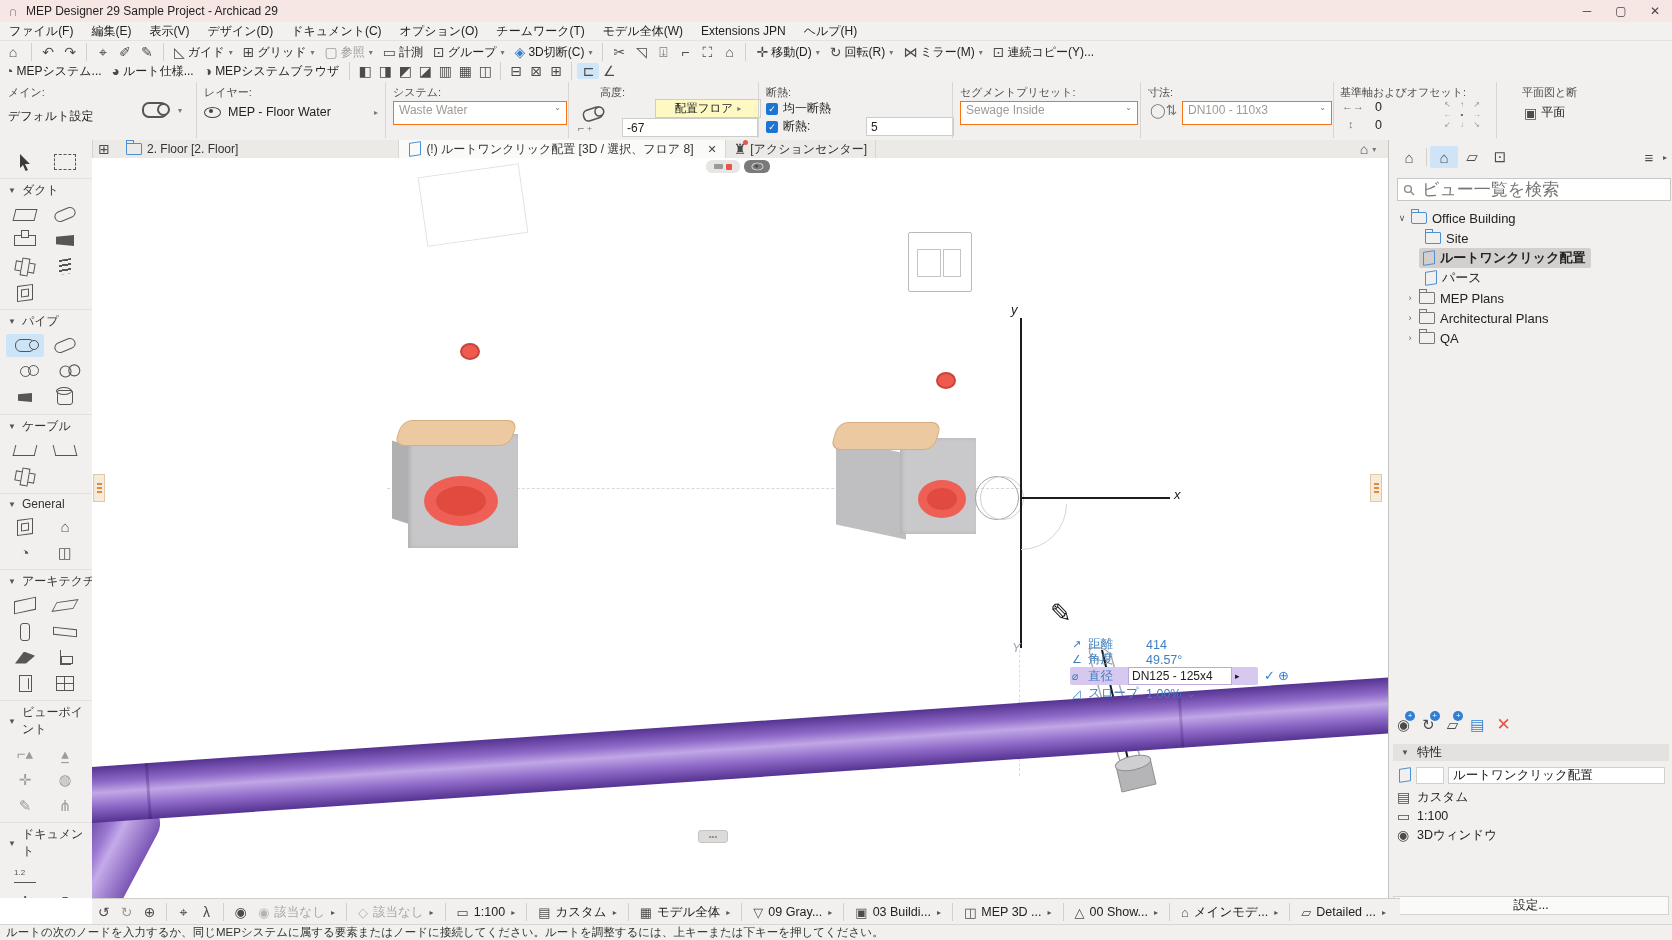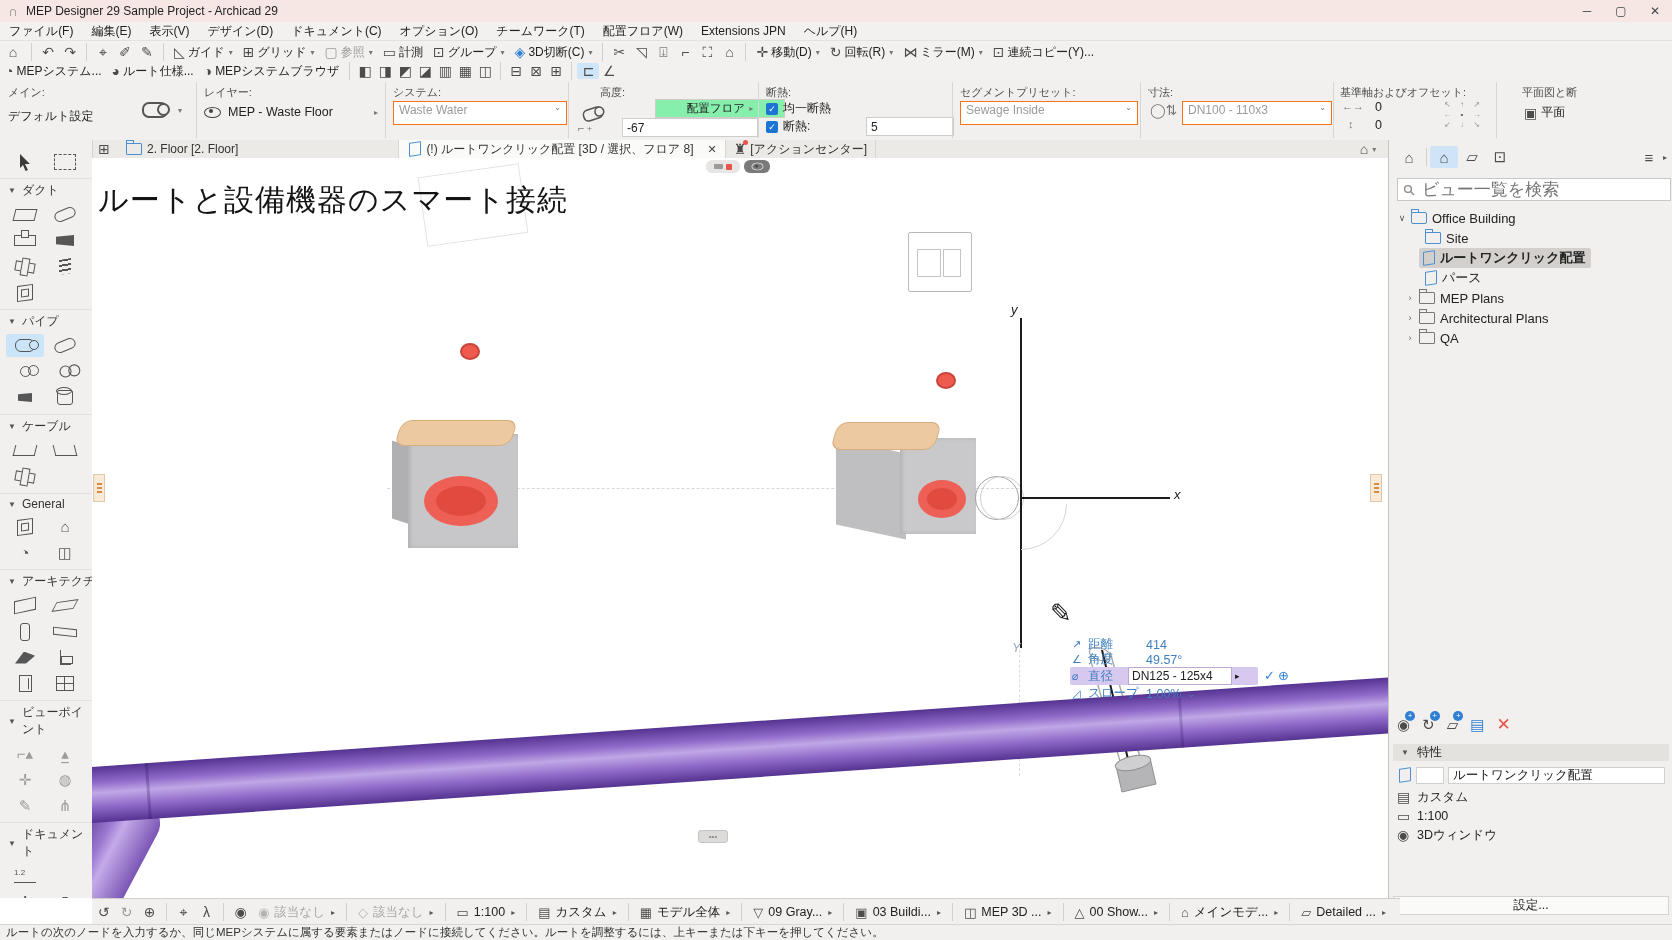--- a/index.html
+++ b/index.html
@@ -26,22 +26,22 @@
   .tbtn .ic{margin-right:3px}
   .gray{color:#9e9c9a}
   .hlt{background:#cfe5f8;border-radius:2px}
   
   .infobox{left:0;top:80px;width:1672px;height:60px;background:#f1f0ee;border-bottom:1px solid #d0cecb;font-size:11px}
   .ilabel{position:absolute;top:5px;color:#4c4c4c}
   .isep{position:absolute;top:2px;bottom:2px;width:1px;background:#d8d6d3}
   .combo{position:absolute;height:20px;background:#fff;border:1px solid #f97316;display:flex;align-items:flex-start;
          padding:1px 5px;font-size:12px;color:#9d9b99}
   .combo .cv{overflow:hidden;white-space:nowrap;flex:1}
-  .wbtn{position:absolute;height:17px;background:#86efac;border:1px solid #cfcdca;display:flex;align-items:center;
-        justify-content:center;font-size:11.5px;color:#222;padding:0 16px}
+  .wbtn{position:absolute;height:17px;background:#fef9c3;border:1px solid #cfcdca;display:flex;align-items:center;
+        justify-content:center;font-size:11.5px;color:#222;padding:0 4px}
   .winput{position:absolute;height:17px;background:#fff;border:1px solid #cfcdca;font-size:12px;color:#222;
           padding:0 4px;font-family:inherit}
   .chk{width:12px;height:12px;background:#1c74d4;border-radius:2px;display:inline-flex;align-items:center;
        justify-content:center;color:#fff;font-size:9px;margin-right:5px}
   .glyph-pipe{width:22px;height:12px;border:2px solid #555;border-radius:7px;position:relative;display:inline-block}
   .glyph-pipe:after{content:'';position:absolute;right:-4px;top:-1px;width:9px;height:9px;border:2px solid #555;
        border-radius:50%;background:#f1f0ee}
   
   .tabbar{left:92px;top:140px;width:1296px;height:18px;background:#eceae7;border-bottom:1px solid #cfcdca;
           display:flex;align-items:center;font-size:12px}
@@ -145,21 +145,21 @@
 </div>
 
 <div class="ab menubar">
   <span class="menuitem">ファイル(F)</span>
   <span class="menuitem">編集(E)</span>
   <span class="menuitem">表示(V)</span>
   <span class="menuitem">デザイン(D)</span>
   <span class="menuitem">ドキュメント(C)</span>
   <span class="menuitem">オプション(O)</span>
   <span class="menuitem">チームワーク(T)</span>
-  <span class="menuitem">配置フロア(W)</span>
+  <span class="menuitem">モデル全体(W)</span>
   <span class="menuitem">Extensions JPN</span>
   <span class="menuitem">ヘルプ(H)</span>
 </div>
 
 <div class="ab tb tb1">
   <span class="ic" style="width:26px">⌂</span>
     <span class="sep"></span>
   <span class="ic" style="width:22px">↶</span>
   <span class="ic" style="width:22px">↷</span>
     <span class="sep"></span>
@@ -261,21 +261,21 @@
   <span class="ab" style="left:8px;top:28px;font-size:12px;color:#222">デフォルト設定</span>
   <div class="ab row" style="left:142px;top:22px">
     <span class="glyph-pipe"></span>
     <span class="caret" style="margin-left:10px">▾</span>
   </div>
   <div class="isep" style="left:196px"></div>
   
   <span class="ilabel" style="left:204px">レイヤー:</span>
   <div class="ab row" style="left:204px;top:22px;width:174px;height:20px">
     <span class="eye"></span>
-    <span style="font-size:12.5px;color:#222;margin-left:7px;flex:1">MEP - Waste Floor</span>
+    <span style="font-size:12.5px;color:#222;margin-left:7px;flex:1">MEP - Floor Water</span>
     <span class="caret">▸</span>
   </div>
   <div class="isep" style="left:385px"></div>
   
   <span class="ilabel" style="left:393px">システム:</span>
   <div class="combo" style="left:393px;top:21px;width:162px">
     <span class="cv">Waste Water</span>
       <span class="caret">⌄</span>
   </div>
   <div class="isep" style="left:568px"></div>
@@ -533,21 +533,20 @@
     <div class="ti">
         <span style="font-size:13px;color:#555">5</span>
       </div>
   </div>
 </div>
 
 <div class="ab viewport">
 
   <div class="ab" style="left:330px;top:12px;width:100px;height:68px;border:1px solid #e4e2e0;transform:rotate(-8deg)"></div>
 
-  <div class="ab headline">ルートと設備機器のスマート接続</div>
 
   <div class="ab row" style="left:614px;top:2px;width:34px;height:13px;background:#e8e6e4;border-radius:6px;justify-content:center;gap:3px">
     <span style="width:9px;height:5px;background:#9a9a9a;border-radius:1px"></span>
     <span style="width:6px;height:6px;background:#e8534a;border-radius:1px"></span>
   </div>
   <div class="ab row" style="left:652px;top:2px;width:26px;height:13px;background:#7a7a7a;border-radius:6px;justify-content:center">
     <span class="eye" style="border-color:#fff;transform:scale(.7)"></span>
   </div>
 
   <div class="ab" style="left:816px;top:74px;width:62px;height:58px;background:#fff;border:1.4px solid #b9b9b9;border-radius:2px">

